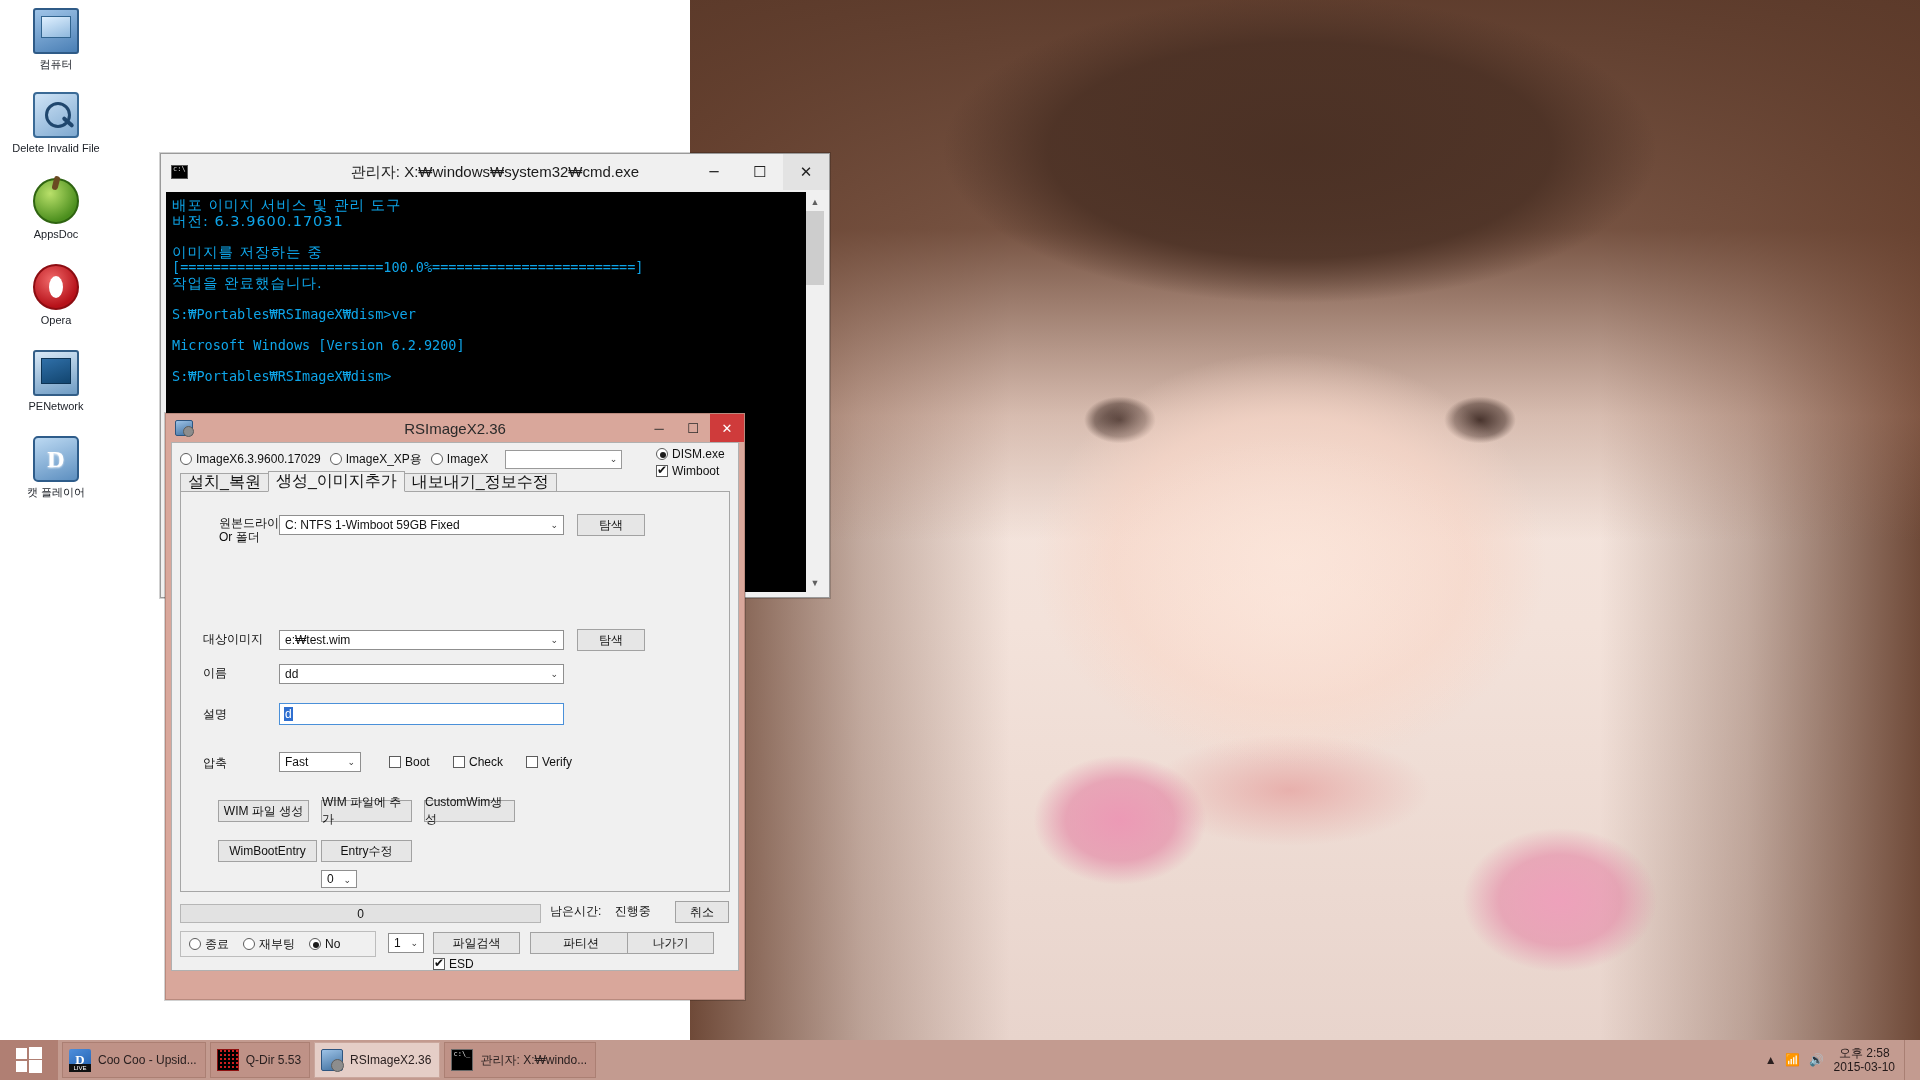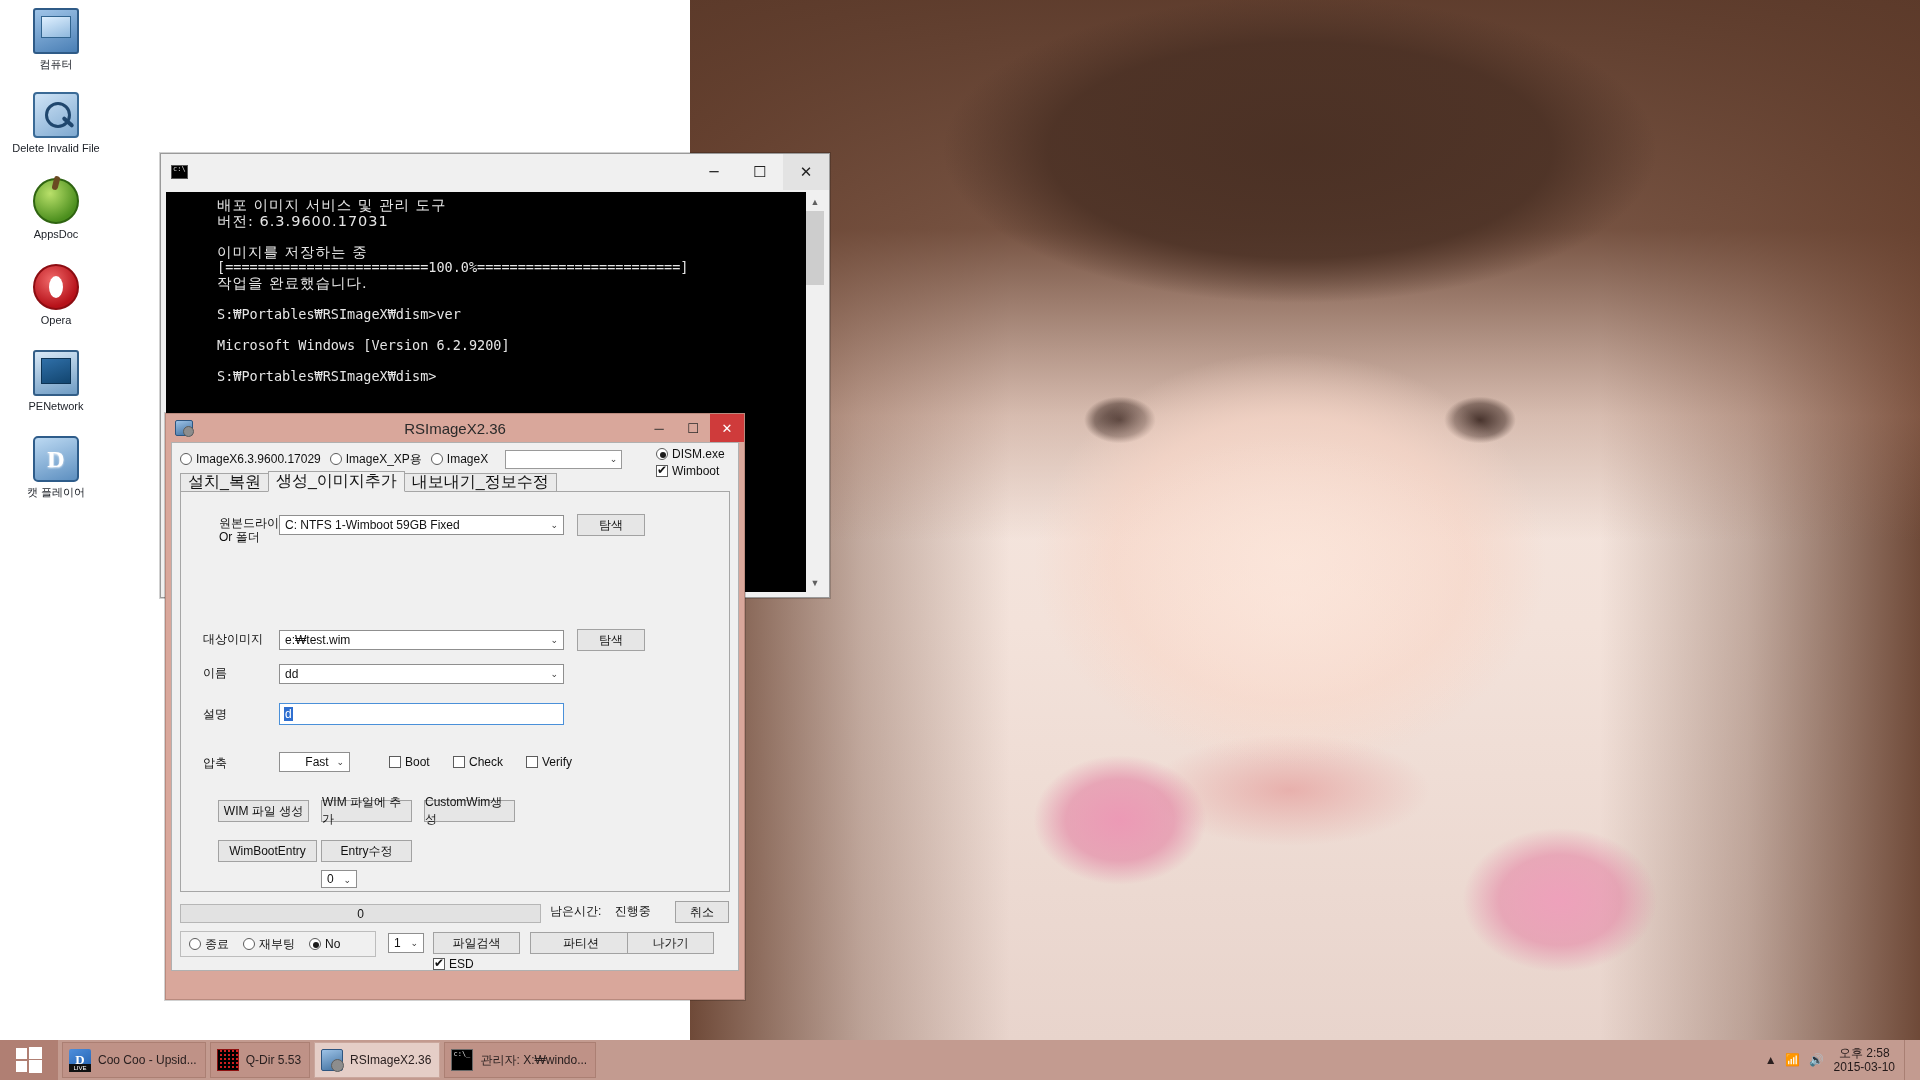--- a/index.html
+++ b/index.html
@@ -131,23 +131,23 @@
   .cmd-btns > div {
     width:46px; height:100%; display:flex; align-items:center; justify-content:center;
     font-size:15px; color:#222; font-family:"DejaVu Sans",sans-serif;
   }
   .cmd-btns .cb-close { background:#e3e3e3; }
   #cmd-body {
     position:absolute; left:5px; top:38px; right:5px; bottom:5px;
     background:#000; display:flex;
   }
   #cmd-text {
-    flex:1 1 auto; color:#e5e5e5; padding:6px 0 0 6px;
+    flex:1 1 auto; color:#0ea5e9; padding:6px 0 0 6px;
     font-family:"DejaVu Sans Mono","Liberation Mono",monospace;
-    font-size:13.5px; line-height:15.5px; white-space:pre; overflow:hidden;margin-left:45px;
+    font-size:13.5px; line-height:15.5px; white-space:pre; overflow:hidden;
   }
   #cmd-text .ko { font-family:"DejaVu Sans","Liberation Sans",sans-serif; font-size:14.5px; letter-spacing:1px; }
   #cmd-scroll {
     width:19px; background:#f0f0f0; border-left:1px solid #000;
     display:flex; flex-direction:column; position:relative;
   }
   .sb-arrow {
     height:19px; background:#f0f0f0; color:#606060; font-size:9px;
     display:flex; align-items:center; justify-content:center;
   }
@@ -259,21 +259,21 @@
 
   #f-desc-label{ position:absolute; left:22px; top:215px; }
   #f-desc-input{
     position:absolute; left:98px; top:211px; width:285px; height:22px;
     background:#fff; border:1px solid #4a90d9; display:flex; align-items:center;
     padding-left:4px; font-size:12px;
   }
   #f-desc-input .sel { background:#2f6fd0; color:#fff; padding:0 1px; }
 
   #f-comp-label{ position:absolute; left:22px; top:264px; }
-  #f-comp-combo{ position:absolute; left:98px; top:260px; width:71px;justify-content:center; }
+  #f-comp-combo{ position:absolute; left:98px; top:260px; width:82px; }
   #f-boot { position:absolute; left:208px; top:263px; }
   #f-check{ position:absolute; left:272px; top:263px; }
   #f-verify{position:absolute; left:345px; top:263px; }
 
   #b-wimcreate { position:absolute; left:37px; top:308px; width:91px; }
   #b-wimadd    { position:absolute; left:140px; top:308px; width:91px; }
   #b-customwim { position:absolute; left:243px; top:308px; width:91px; }
   #b-wimboot   { position:absolute; left:37px; top:348px; width:99px; }
   #b-entryfix  { position:absolute; left:140px; top:348px; width:91px; }
   #f-idx-combo { position:absolute; left:140px; top:378px; width:36px; height:18px; }
@@ -401,20 +401,21 @@
 
   <div class="desk-icon" style="left:10px; top:436px;">
     <div class="glyph ic-cat"></div>
     <span class="cap">캣 플레이어</span>
   </div>
 </div>
 
 <div id="cmd-window" class="win">
   <div id="cmd-titlebar">
     <div id="cmd-icon"></div>
+    <div id="cmd-title">관리자: X:₩windows₩system32₩cmd.exe</div>
     <div class="cmd-btns">
       <div class="cb-min">─</div>
       <div class="cb-max">☐</div>
       <div class="cb-close">✕</div>
     </div>
   </div>
   <div id="cmd-body">
     <div id="cmd-text"><span class="ko">배포 이미지 서비스 및 관리 도구</span>
 <span class="ko">버전: 6.3.9600.17031</span>
 

